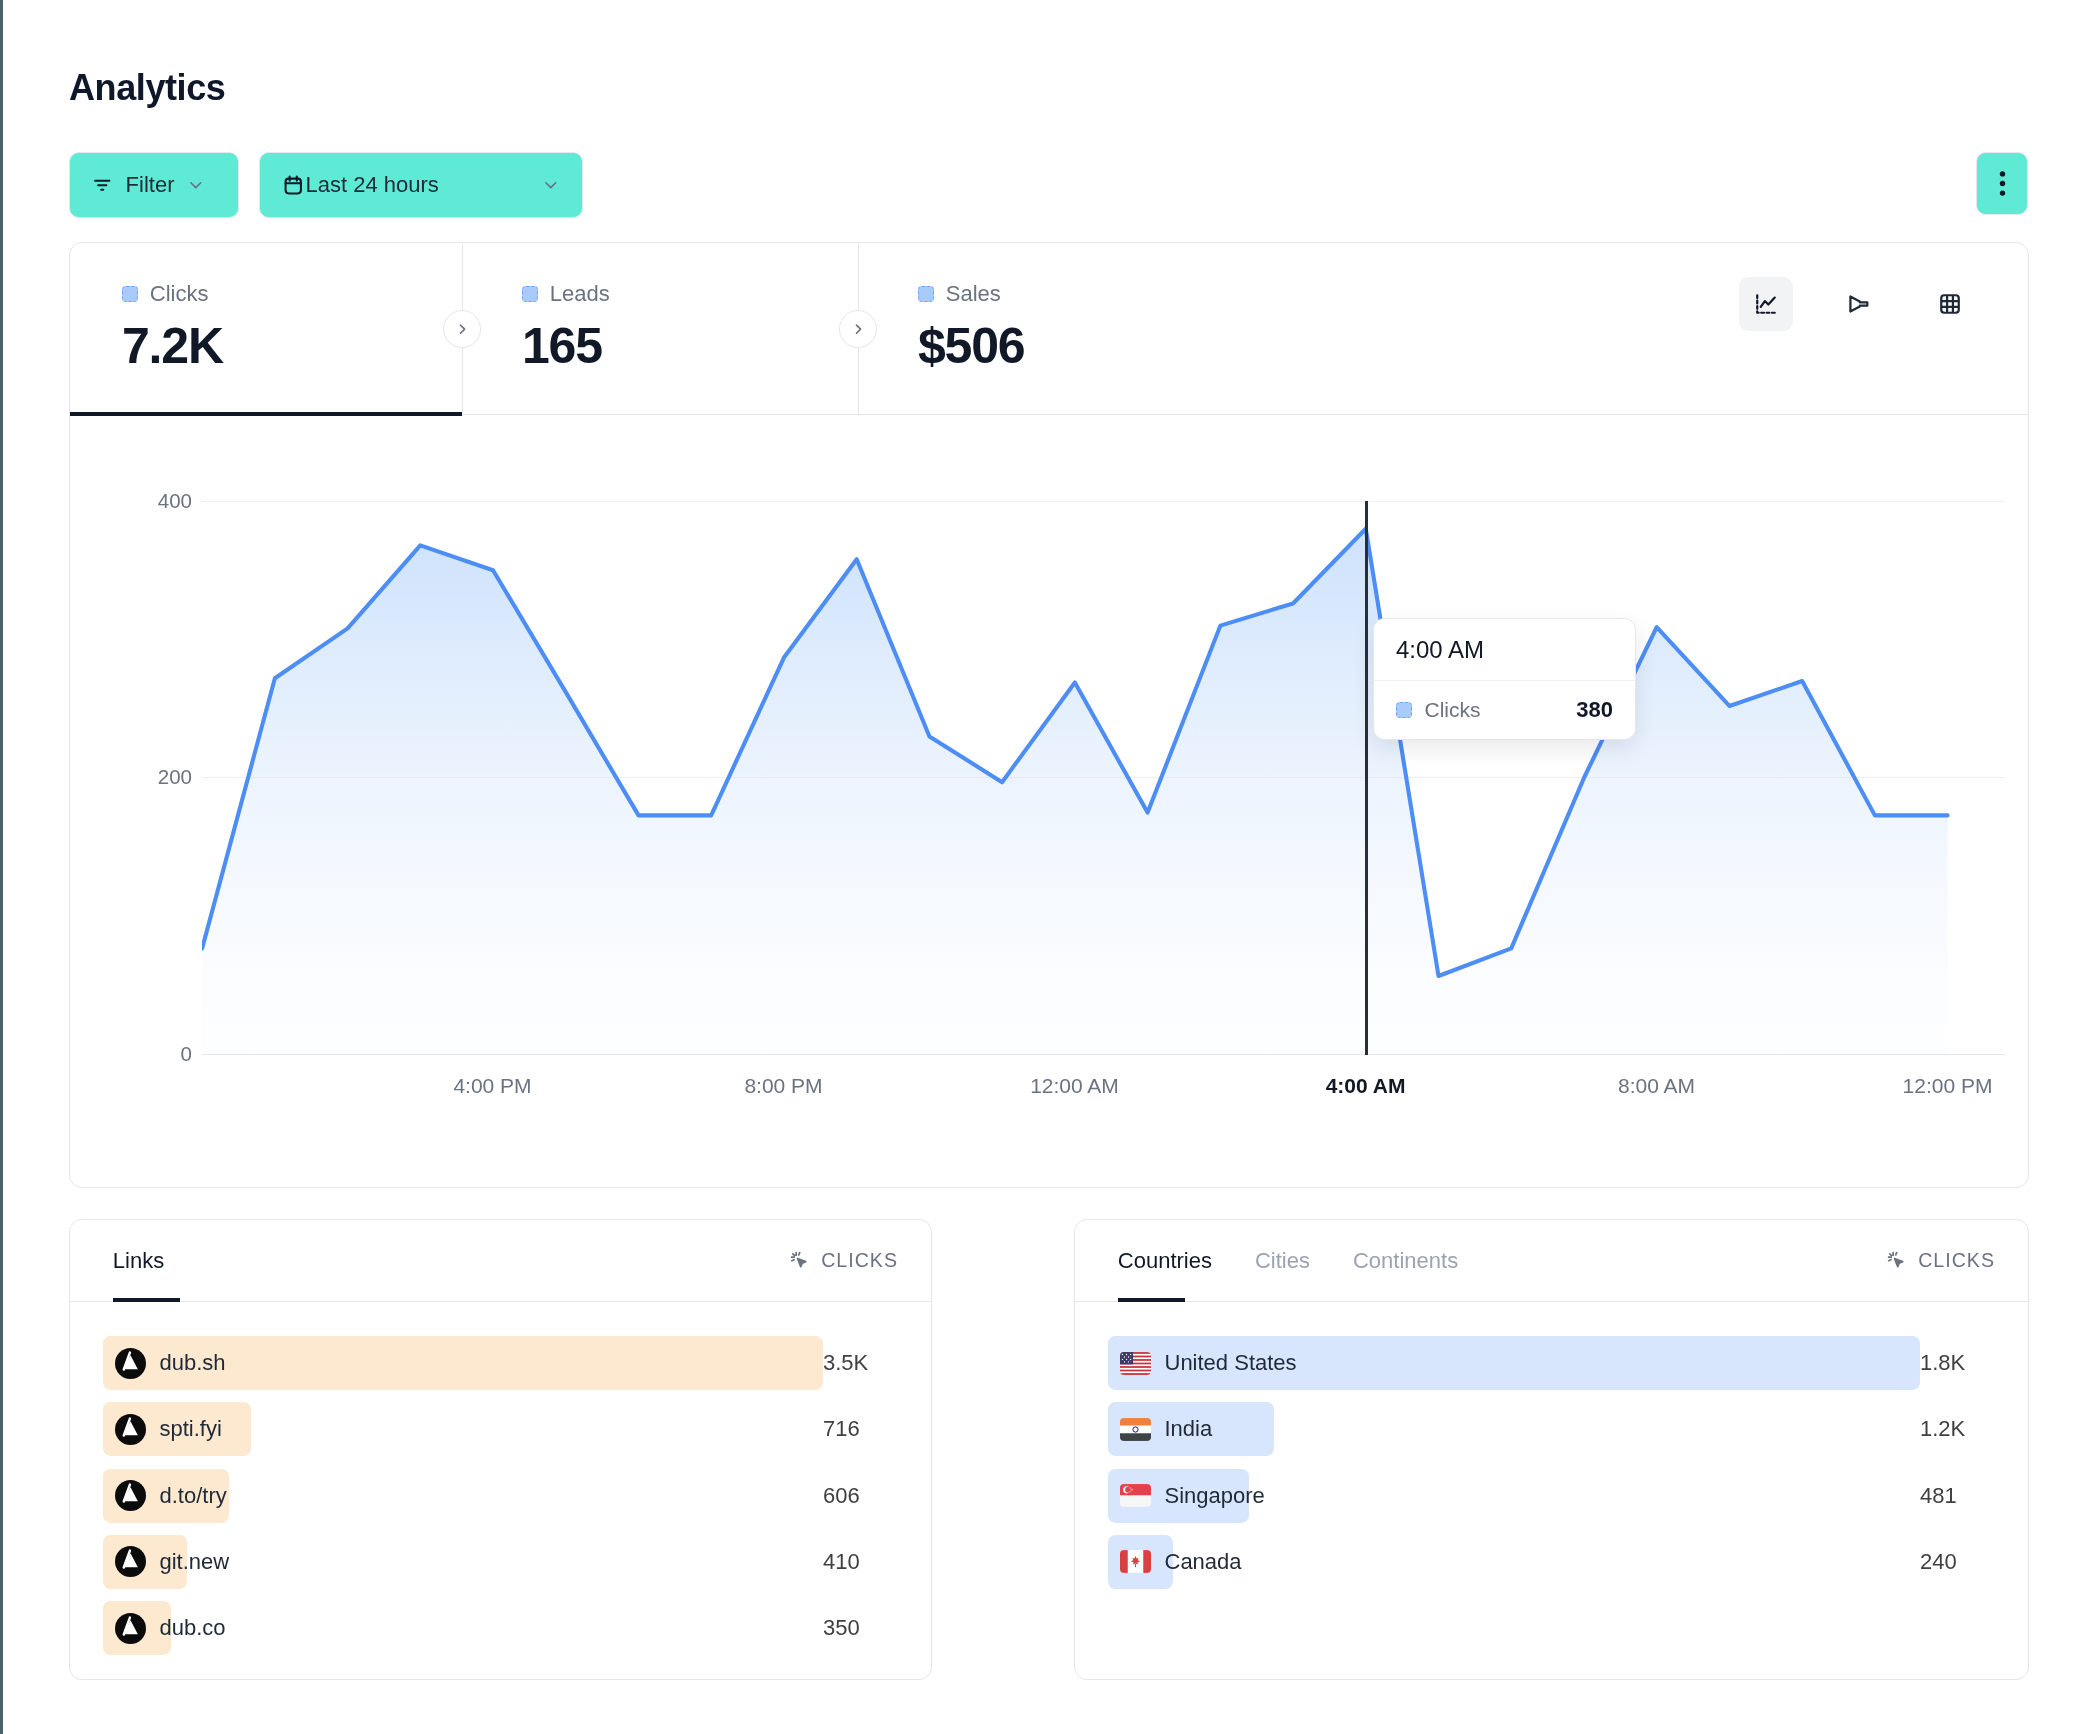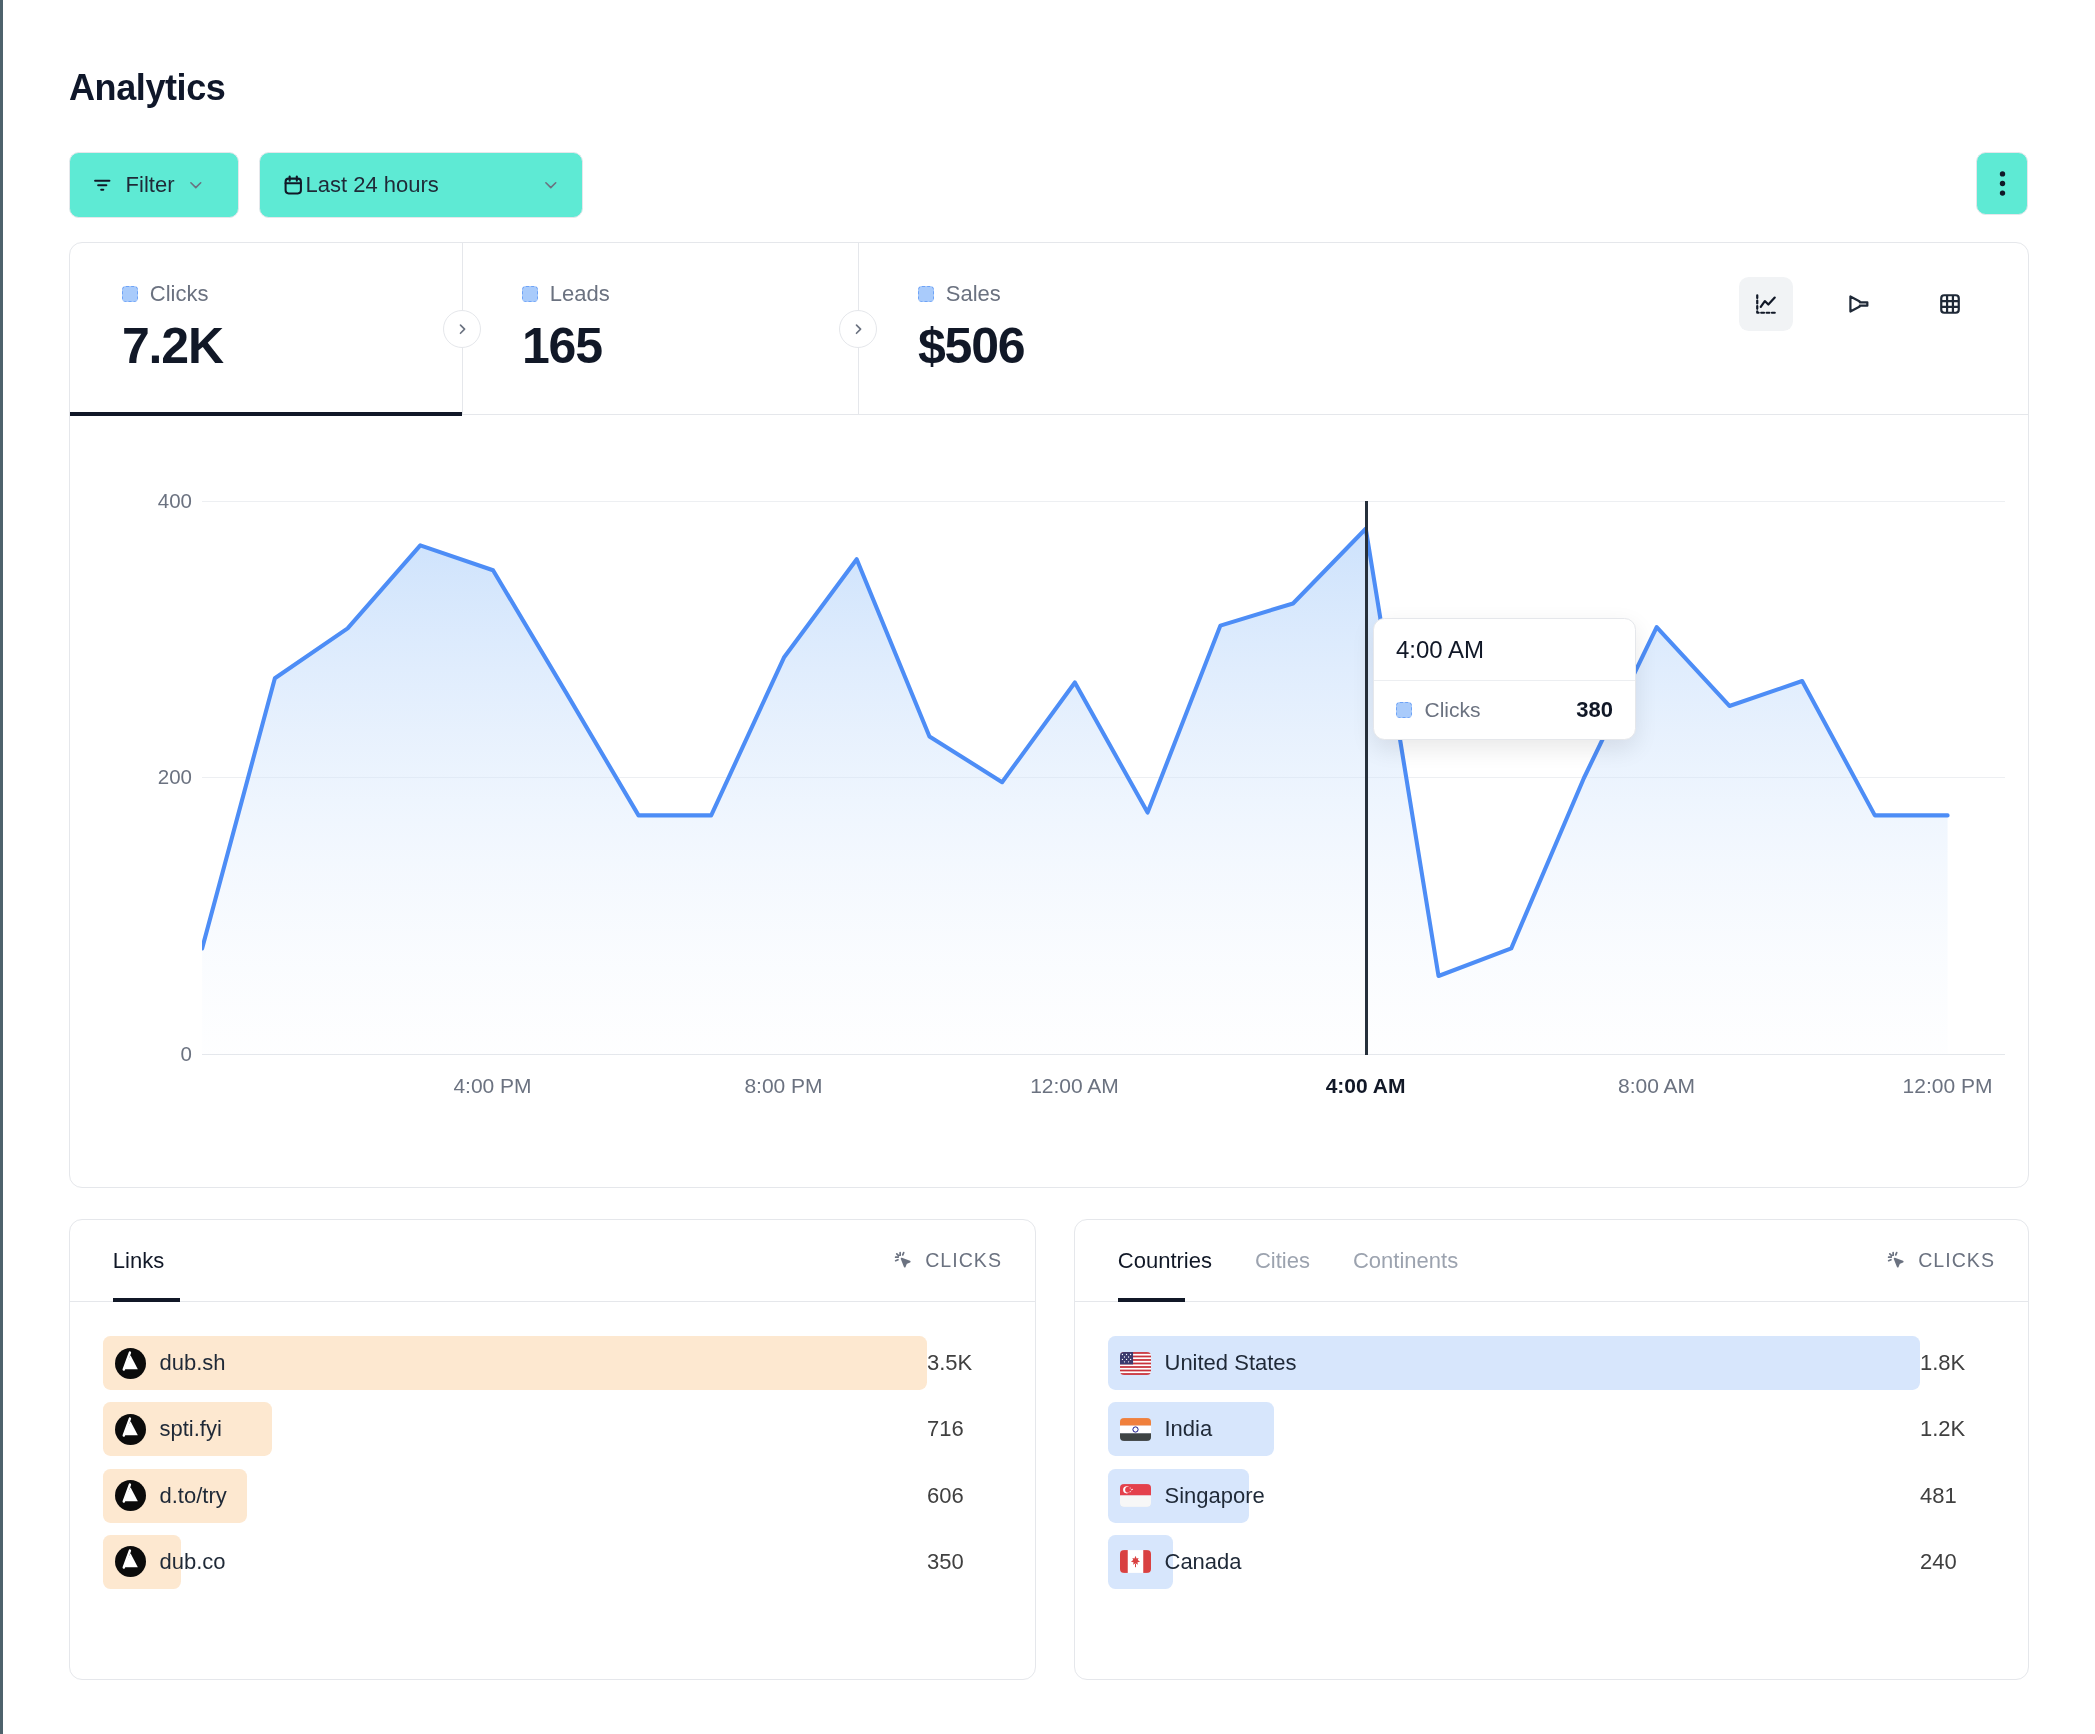--- a/index.html
+++ b/index.html
@@ -55,21 +55,21 @@
 
   .tooltip { position:absolute; left:1303px; top:375px; width:263px; background:#fff; border:1.2px solid #e5e7eb;
     border-radius:11.5px; box-shadow:0 8.2px 23px rgba(0,0,0,0.09); z-index:5; }
   .tooltip-title { padding:17px 22px 15.5px; font-size:24px; color:#111827; }
   .tooltip-div { height:1.2px; background:#eceef1; }
   .tooltip-row { padding:16.4px 22px; display:flex; align-items:center; gap:13px; }
   .tooltip-label { font-size:21px; color:#6b7280; }
   .tooltip-value { margin-left:auto; font-size:22px; font-weight:700; color:#111827; }
 
   
-  .links-card { left:69px; top:1219px; width:967px; height:461px; }
+  .links-card { left:69px; top:1219px; width:863px; height:461px; }
   .countries-card { left:1074px; top:1219px; width:955px; height:461px; }
   .panel-header { position:relative; height:82px; border-bottom:1.2px solid #e5e7eb; display:flex; align-items:center; padding:0 33px; }
   .panel-tabs { display:flex; gap:43px; margin-left:9.8px; }
   .panel-tab { font-size:22px; color:#9ca3af; position:relative; height:82px; display:flex; align-items:center; }
   .panel-tab.active { color:#111827; font-weight:500; }
   .panel-tab.active::after { content:""; position:absolute; left:0; bottom:-0.8px; width:67px; height:4.1px; background:#111827; }
   .metric-chip { margin-left:auto; display:flex; align-items:center; gap:9.8px; color:#6b7280; font-size:19.6px; font-weight:500; letter-spacing:1px; }
   .rows { padding:34px 33px 0; }
   .row { position:relative; height:54px; margin-bottom:12.3px; display:flex; align-items:center; }
   .bar-area { position:relative; flex:1; height:54px; }
@@ -275,20 +275,34 @@
                 <circle cx="19" cy="19" r="19" fill="#0b0b0b"></circle>
                 <polygon points="19,9 28,26 10,26" fill="#fff"></polygon>
                 <rect x="13" y="3.5" width="3" height="25" rx="1.5" fill="#fff" transform="rotate(20 14.5 16)"></rect>
               </svg></span>
           <span class="row-label">d.to/try</span>
         </div>
       </div>
       <div class="row-value">606</div>
     </div>
 
+    <div class="row">
+      <div class="bar-area">
+        <div class="bar peach" style="width: 11.7%;"></div>
+        <div class="bar-content">
+          <span class="logo-wrap"><svg width="31" height="31" viewBox="0 0 38 38">
+                <circle cx="19" cy="19" r="19" fill="#0b0b0b"></circle>
+                <polygon points="19,9 28,26 10,26" fill="#fff"></polygon>
+                <rect x="13" y="3.5" width="3" height="25" rx="1.5" fill="#fff" transform="rotate(20 14.5 16)"></rect>
+              </svg></span>
+          <span class="row-label">git.new</span>
+        </div>
+      </div>
+      <div class="row-value">410</div>
+    </div>
 
     <div class="row">
       <div class="bar-area">
         <div class="bar peach" style="width: 9.5%;"></div>
         <div class="bar-content">
           <span class="logo-wrap"><svg width="31" height="31" viewBox="0 0 38 38">
                 <circle cx="19" cy="19" r="19" fill="#0b0b0b"></circle>
                 <polygon points="19,9 28,26 10,26" fill="#fff"></polygon>
                 <rect x="13" y="3.5" width="3" height="25" rx="1.5" fill="#fff" transform="rotate(20 14.5 16)"></rect>
               </svg></span>

